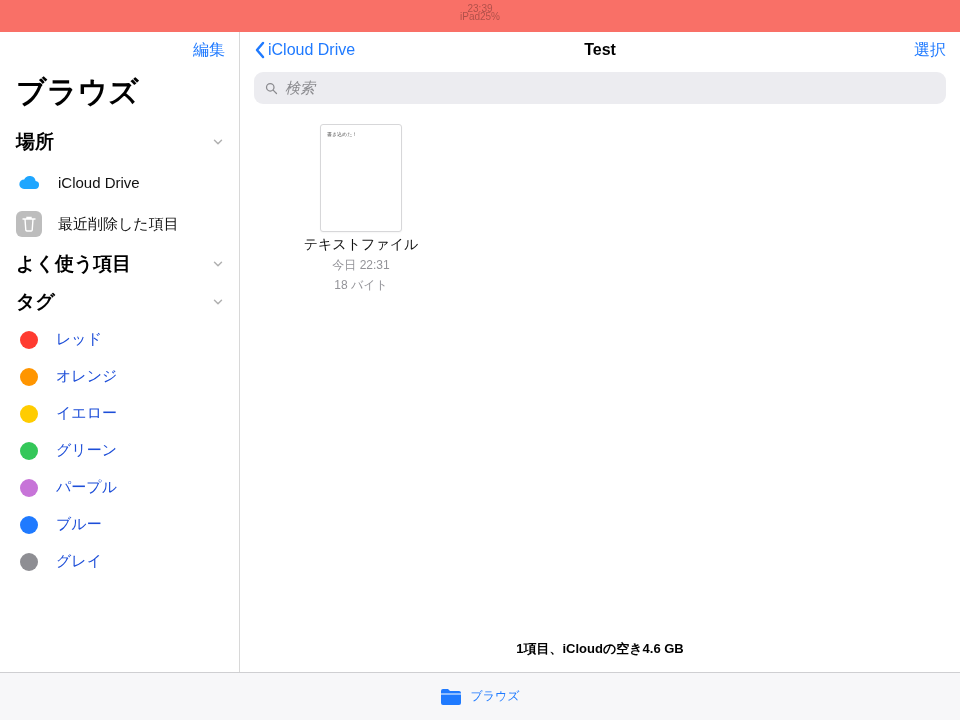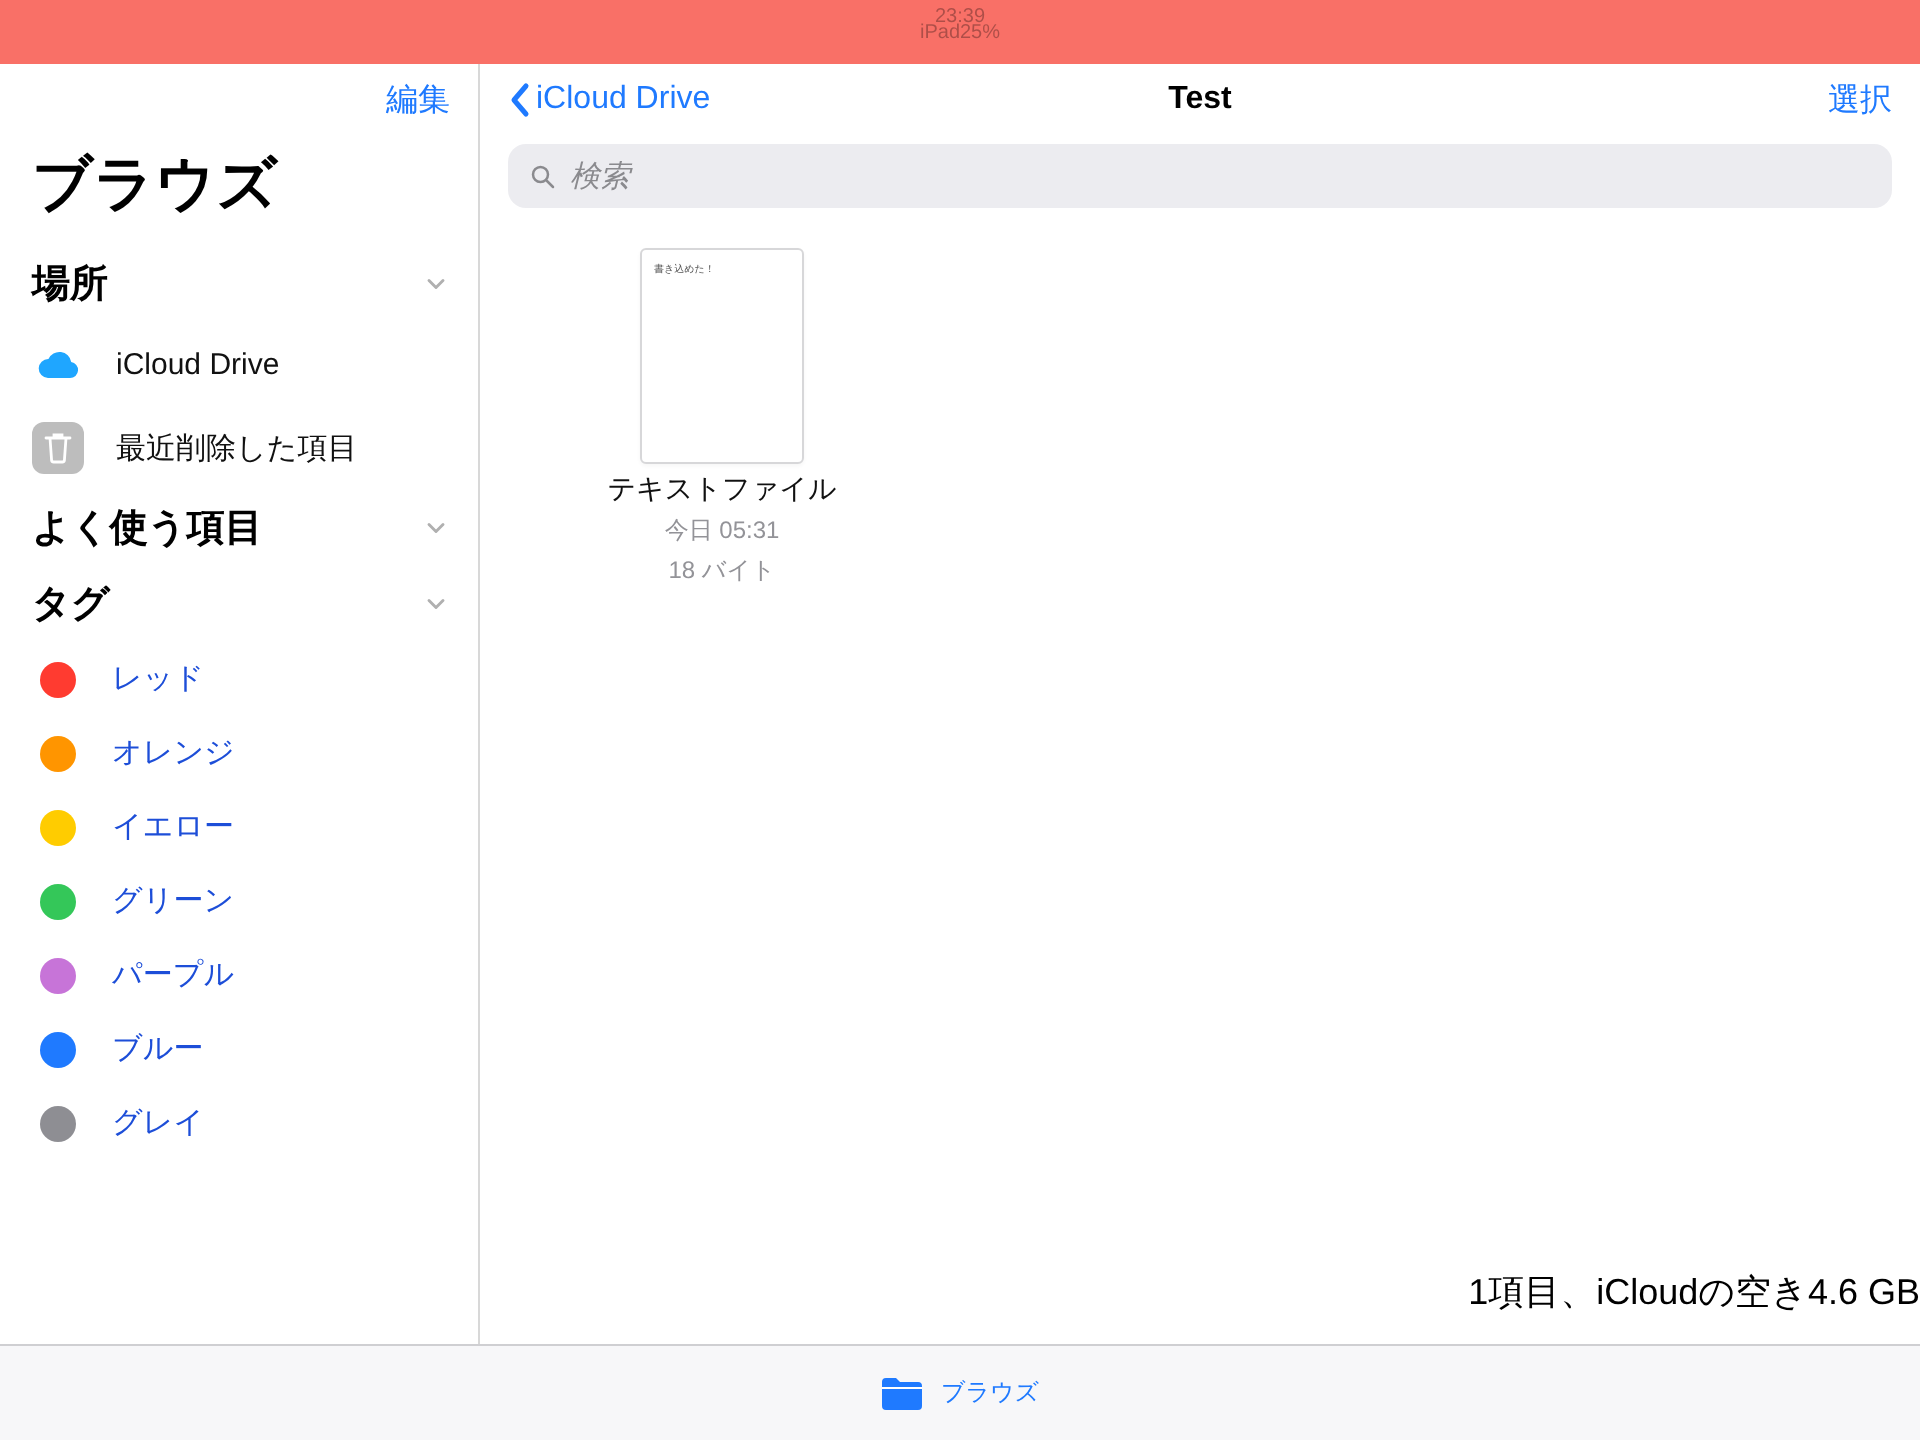--- a/index.html
+++ b/index.html
@@ -28,21 +28,21 @@
   .main-title { position: absolute; left: 50%; transform: translateX(-50%); font-size: 16px; font-weight: 600; }
   .select { margin-left: auto; color: #1f7aff; font-size: 16px; cursor: pointer; }
   .search-wrap { padding: 4px 14px 10px 14px; }
   .search { background: #ececf0; border-radius: 9px; height: 32px; display: flex; align-items: center; padding: 0 10px; gap: 6px; cursor: text; font-style: italic; }
   .search .ph { color: #8a8a8e; font-size: 15px; }
   .file-area { flex: 1; position: relative; padding: 10px 20px; }
   .file-item { width: 130px; display: flex; flex-direction: column; align-items: center; gap: 4px; margin-left: 36px; cursor: pointer; }
   .thumb { width: 82px; height: 108px; background: #fff; border: 1px solid #d7d7d9; border-radius: 3px; padding: 6px 6px; font-size: 5px; color: #555; box-shadow: 0 1px 2px rgba(0,0,0,0.04); }
   .file-name { font-size: 14px; color: #111; text-align: center; }
   .file-sub { font-size: 12px; color: #939398; text-align: center; line-height: 1.3; }
-  .footer-info { text-align: right; font-size: 18px; font-weight: 400; padding: 10px 0 14px 0; }
+  .footer-info { text-align: center; font-size: 13px; font-weight: 700; padding: 10px 0 14px 0; }
   .bottom-tab { height: 48px; border-top: 1px solid #cfcfd2; background: #f7f7f9; display: flex; }
   .tab { flex: 1; display: flex; align-items: center; justify-content: center; gap: 8px; font-size: 12px; cursor: pointer; }
   .tab.inactive { color: #9e9e9e; }
   .tab.active { color: #1f7aff; }
   svg { display: block; }
 </style>
 </head>
 <body>
 <div class="root">
 
@@ -160,21 +160,21 @@
               </svg>
           </span>
           <span class="ph">検索</span>
         </div>
       </div>
 
       <div class="file-area">
         <div class="file-item">
           <div class="thumb">書き込めた！</div>
           <div class="file-name">テキストファイル</div>
-          <div class="file-sub">今日 05:31</div>
+          <div class="file-sub">今日 22:31</div>
           <div class="file-sub">18 バイト</div>
         </div>
       </div>
 
       <div class="footer-info">1項目、iCloudの空き4.6 GB</div>
     </div>
   </div>
 
   <div class="bottom-tab">
     <div class="tab active">

